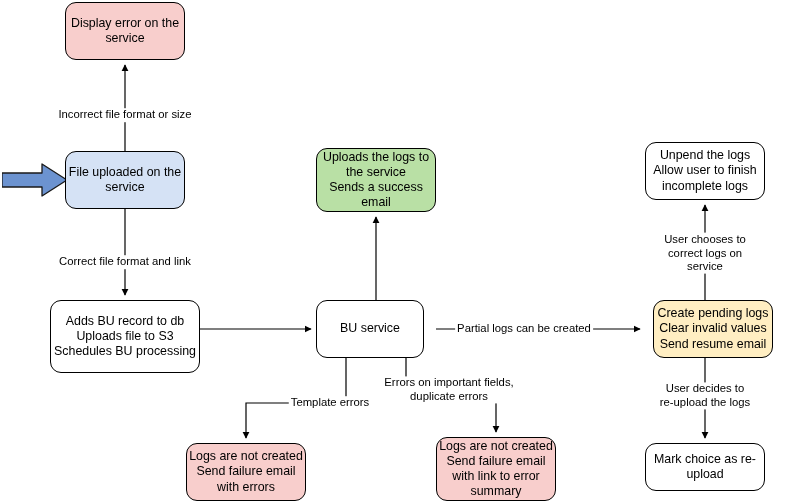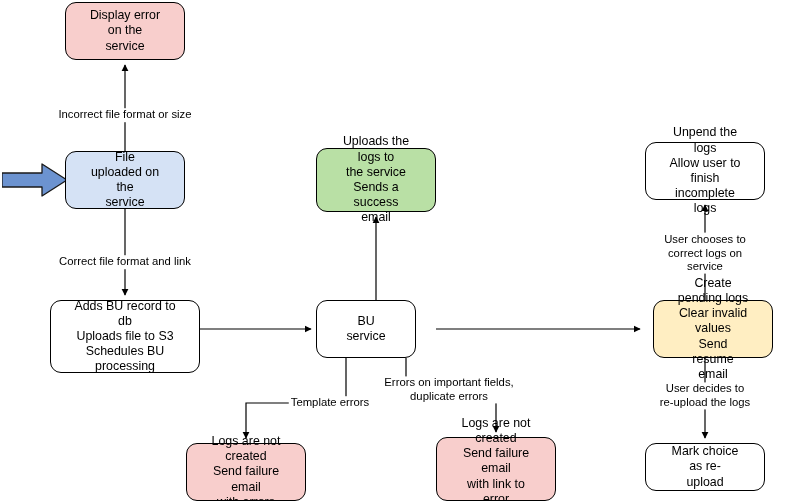--- a/index.html
+++ b/index.html
@@ -29,21 +29,21 @@
     border: 1.2px solid #000000;
     border-radius: 11px;
     display: flex;
     align-items: center;
     justify-content: center;
     text-align: center;
     font-size: 12.4px;
     line-height: 15.2px;
     color: #000000;
     white-space: pre-line;
-    padding: 2px 23px;
+    padding: 2px 1px;
   }
   .node.plain   { background: #ffffff; }
   .node.pink    { background: #f8cecc; }
   .node.blue    { background: #d5e2f5; }
   .node.green   { background: #b9e0a5; }
   .node.yellow  { background: #ffeec2; }
 
   .edge-label {
     position: absolute;
     font-size: 11.3px;
@@ -98,21 +98,21 @@
   <div class="node pink" style="left:65px; top:2px; width:120px; height:58px;">Display error on the
 service</div>
 
   <div class="node blue" style="left:65px; top:151px; width:120px; height:58px;">File uploaded on the
 service</div>
 
   <div class="node plain" style="left:50px; top:300px; width:150px; height:73px;">Adds BU record to db
 Uploads file to S3
 Schedules BU processing</div>
 
-  <div class="node plain" style="left:316px; top:300px; width:100px; height:58px;">BU service</div>
+  <div class="node plain" style="left:316px; top:300px; width:108px; height:58px;">BU service</div>
 
   <div class="node green" style="left:316px; top:148px; width:120px; height:64px;">Uploads the logs to
 the service
 Sends a success
 email</div>
 
   <div class="node plain" style="left:645px; top:142px; width:120px; height:58px;">Unpend the logs
 Allow user to finish
 incomplete logs</div>
 
@@ -130,20 +130,21 @@
 summary</div>
 
   <div class="node plain" style="left:645px; top:443px; width:120px; height:48px;">Mark choice as re-
 upload</div>
 
   <div class="edge-label" style="left:125px; top:115px; transform:translate(-50%,-50%);">Incorrect file format or size</div>
 
   <div class="edge-label" style="left:125px; top:262px; transform:translate(-50%,-50%);">Correct file format and link</div>
 
 
+  <div class="edge-label" style="left:524px; top:329px; transform:translate(-50%,-50%);">Partial logs can be created</div>
 
   <div class="edge-label" style="left:705px; top:253px; transform:translate(-50%,-50%);">User chooses to correct logs on service</div>
 
   <div class="edge-label" style="left:705px; top:396px; transform:translate(-50%,-50%);">User decides to re-upload the logs</div>
 
   <div class="edge-label" style="left:330px; top:403px; transform:translate(-50%,-50%);">Template errors</div>
 
   <div class="edge-label" style="left:449px; top:390px; transform:translate(-50%,-50%);">Errors on important fields,
 duplicate errors</div>
 

